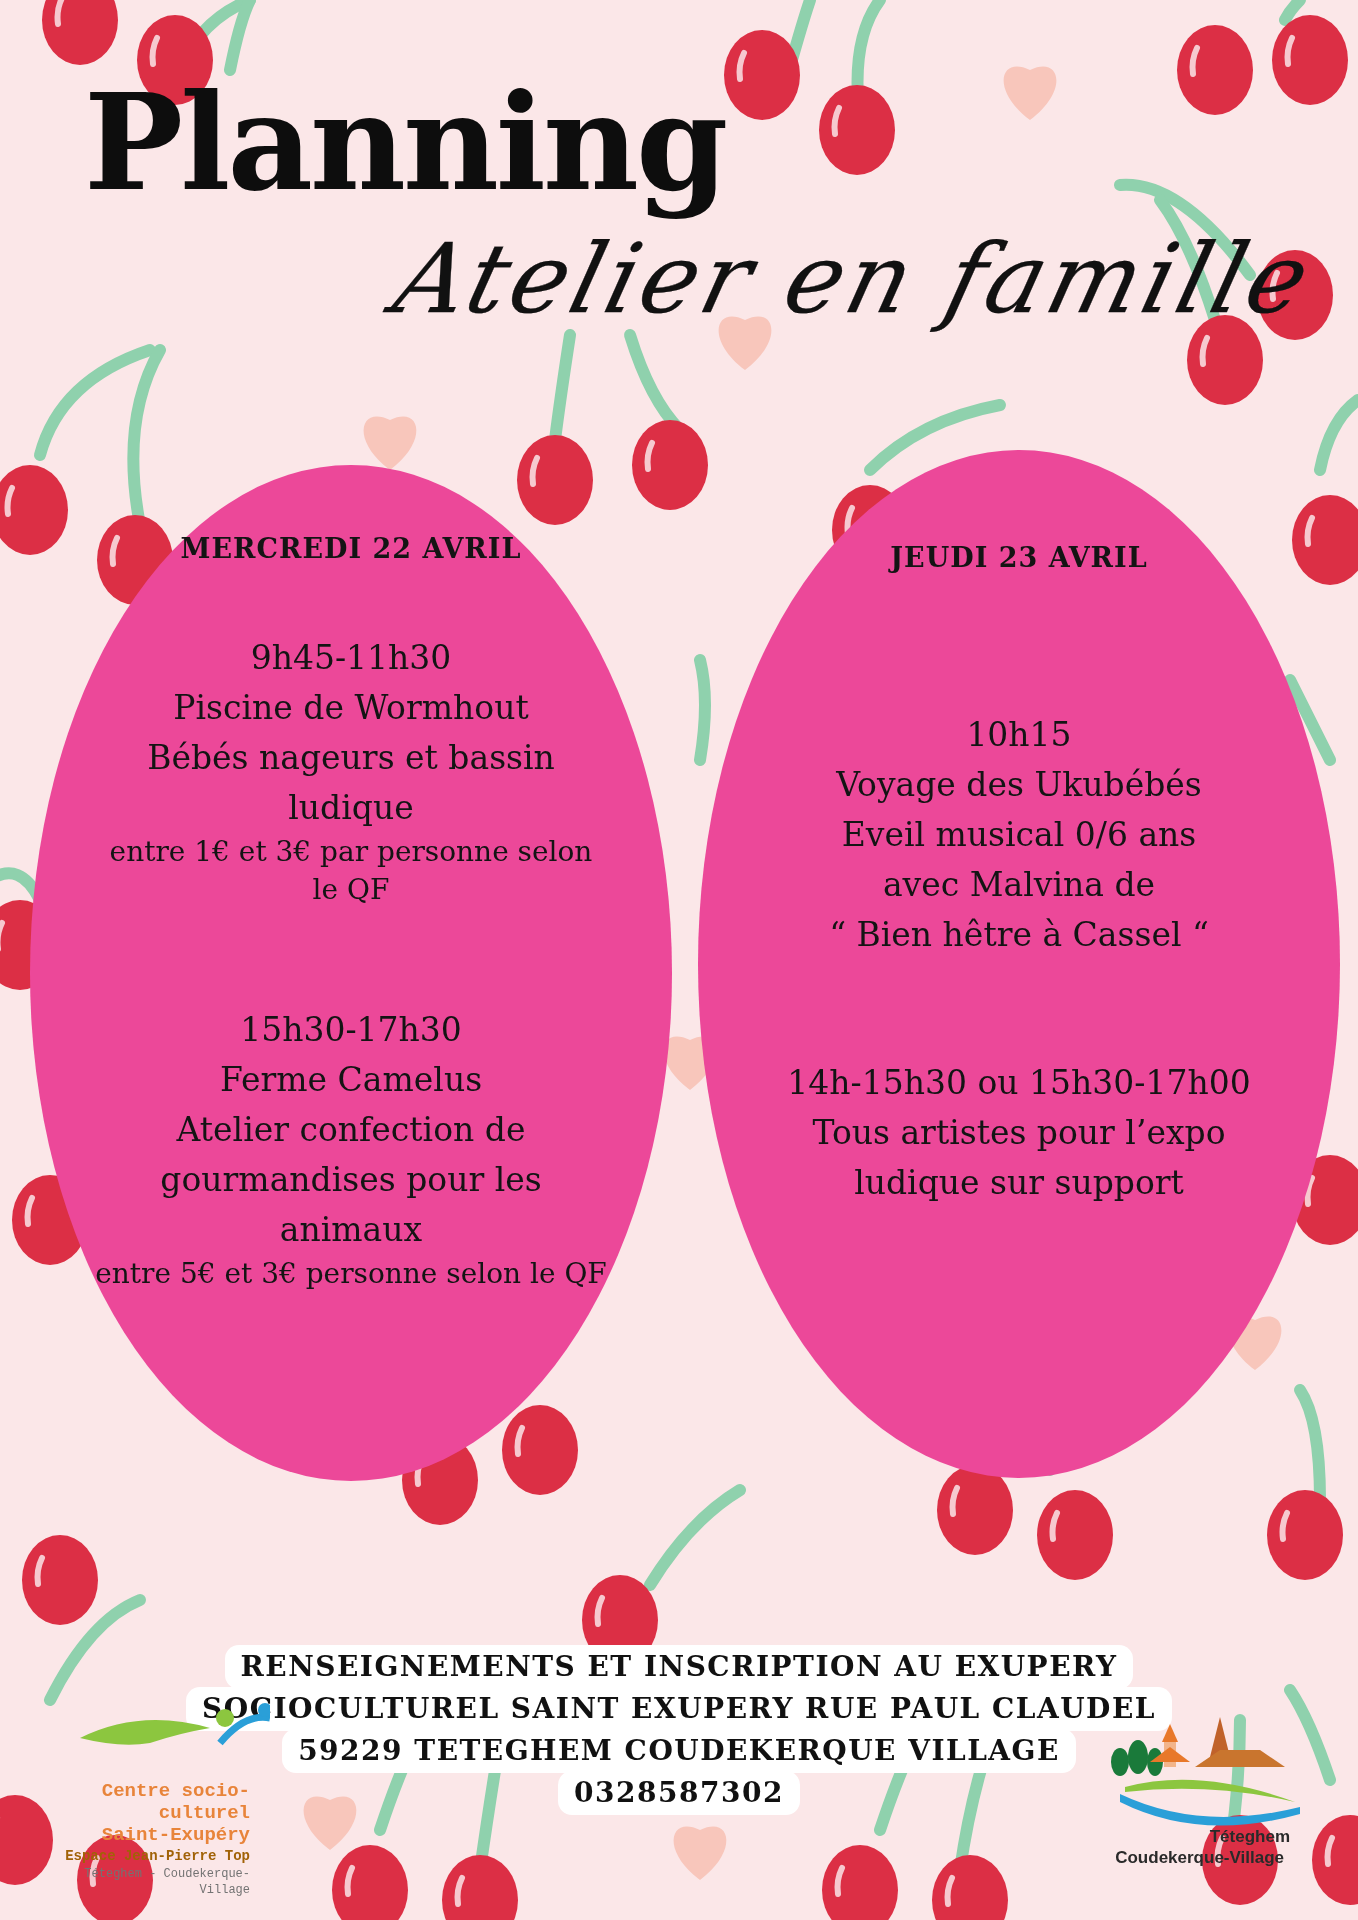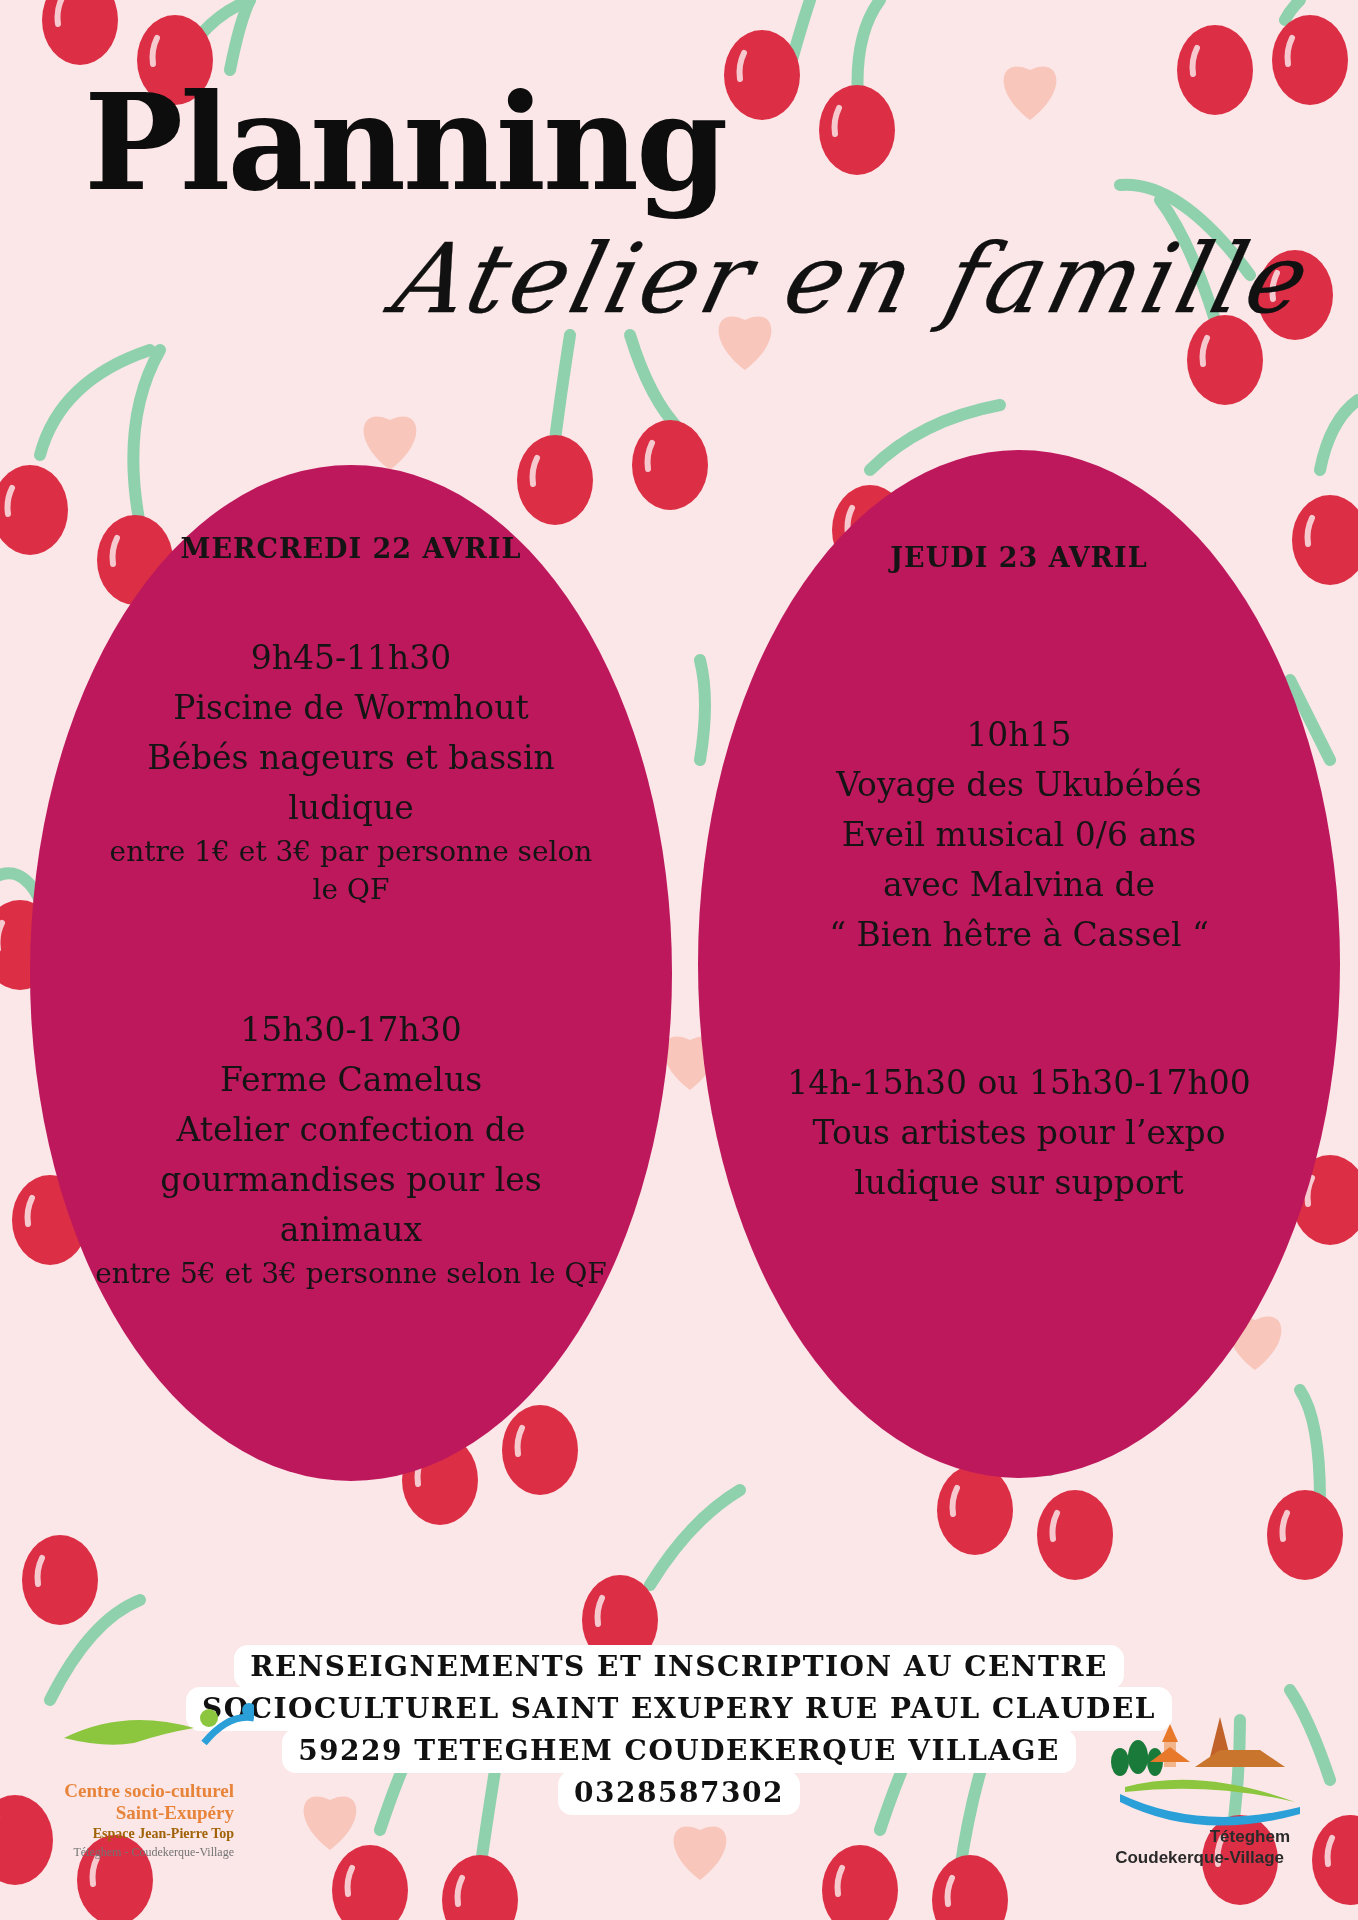--- a/index.html
+++ b/index.html
@@ -16,21 +16,21 @@
     letter-spacing: -3px; color: #0d0d0d; z-index: 3; line-height: 1.1;
   }
   .subtitle {
     position: absolute; left: 398px; top: 222px; margin: 0;
     font-family: "DejaVu Serif", serif; font-style: italic; font-weight: 300;
     font-size: 96px; color: #111; z-index: 3; letter-spacing: 4px;
     transform: skewX(-14deg); line-height: 1.2;
     -webkit-text-stroke: 0.3px #111;
   }
   .oval {
-    position: absolute; background: #be185d; border-radius: 50%; z-index: 2;
+    position: absolute; background: #ec4899; border-radius: 50%; z-index: 2;
   }
   .oval.left { left: 30px; top: 465px; width: 642px; height: 1016px; }
   .oval.right { left: 698px; top: 450px; width: 642px; height: 1028px; }
   .day {
     position: absolute; width: 100%; text-align: center;
     font-family: "DejaVu Serif", serif; font-weight: 700;
     font-size: 27px; letter-spacing: 1px; color: #141414;
   }
   .oval.left .day { top: 68px; }
   .oval.right .day { top: 92px; }
@@ -47,22 +47,22 @@
   .info {
     position: absolute; left: 0; top: 1645px; width: 1358px; text-align: center; z-index: 3;
   }
   .info .info-line {
     display: inline-block; background: #fff; padding: 2px 16px; margin: 0;
     font-family: "DejaVu Serif", serif; font-weight: 700; font-size: 28px;
     letter-spacing: 1.5px; line-height: 40px; border-radius: 14px; color: #111;
   }
   .info .row { display: block; height: 42px; }
   .logo-left {
-    position: absolute; left: 24px; top: 1740px; width: 230px; height: 120px; z-index: 3; text-align: right;
-    font-family: Liberation Serif, serif;
+    position: absolute; left: 40px; top: 1740px; width: 230px; height: 120px; z-index: 3; text-align: right;
+    font-family: Liberation Mono, monospace;
   }
   .logo-left .l1, .logo-left .l2 { color: #e8843a; font-weight: 700; font-size: 19px; line-height: 22px; display: block; }
   .logo-left .l3 { color: #a16207; font-weight: 700; font-size: 14px; line-height: 20px; display: block; }
   .logo-left .l4 { color: #737373; font-size: 12px; line-height: 16px; display: block; }
   .logo-left .swoosh { position: absolute; right: 0; top: -42px; width: 200px; height: 50px; }
   .logo-left .texts { position: absolute; right: 20px; top: 40px; text-align: right; }
   .logo-right {
     position: absolute; left: 1100px; top: 1712px; width: 200px; height: 160px; z-index: 3;
     font-family: "Liberation Sans", sans-serif; text-align: right;
   }
@@ -192,21 +192,21 @@
     <span class="line">“ Bien hêtre à Cassel “</span>
   </div>
   <div class="event e2">
     <span class="line">14h-15h30 ou 15h30-17h00</span>
     <span class="line">Tous artistes pour l’expo</span>
     <span class="line">ludique sur support</span>
   </div>
 </section>
 
 <div class="info">
-  <span class="row"><span class="info-line">RENSEIGNEMENTS ET INSCRIPTION AU CENTRE</span></span>
+  <span class="row"><span class="info-line">RENSEIGNEMENTS ET INSCRIPTION AU EXUPERY</span></span>
   <span class="row"><span class="info-line">SOCIOCULTUREL SAINT EXUPERY RUE PAUL CLAUDEL</span></span>
   <span class="row"><span class="info-line">59229 TETEGHEM COUDEKERQUE VILLAGE</span></span>
   <span class="row"><span class="info-line">0328587302</span></span>
 </div>
 
 <div class="logo-left">
   <svg class="swoosh" viewBox="0 0 200 50">
     <path d="M10,40 Q70,10 140,30 Q110,35 80,45 Q50,50 10,40 Z" fill="#8cc63f"></path>
     <circle cx="155" cy="20" r="9" fill="#8cc63f"></circle>
     <path d="M150,45 Q175,15 200,20" stroke="#2a9fd8" stroke-width="7" fill="none"></path>

